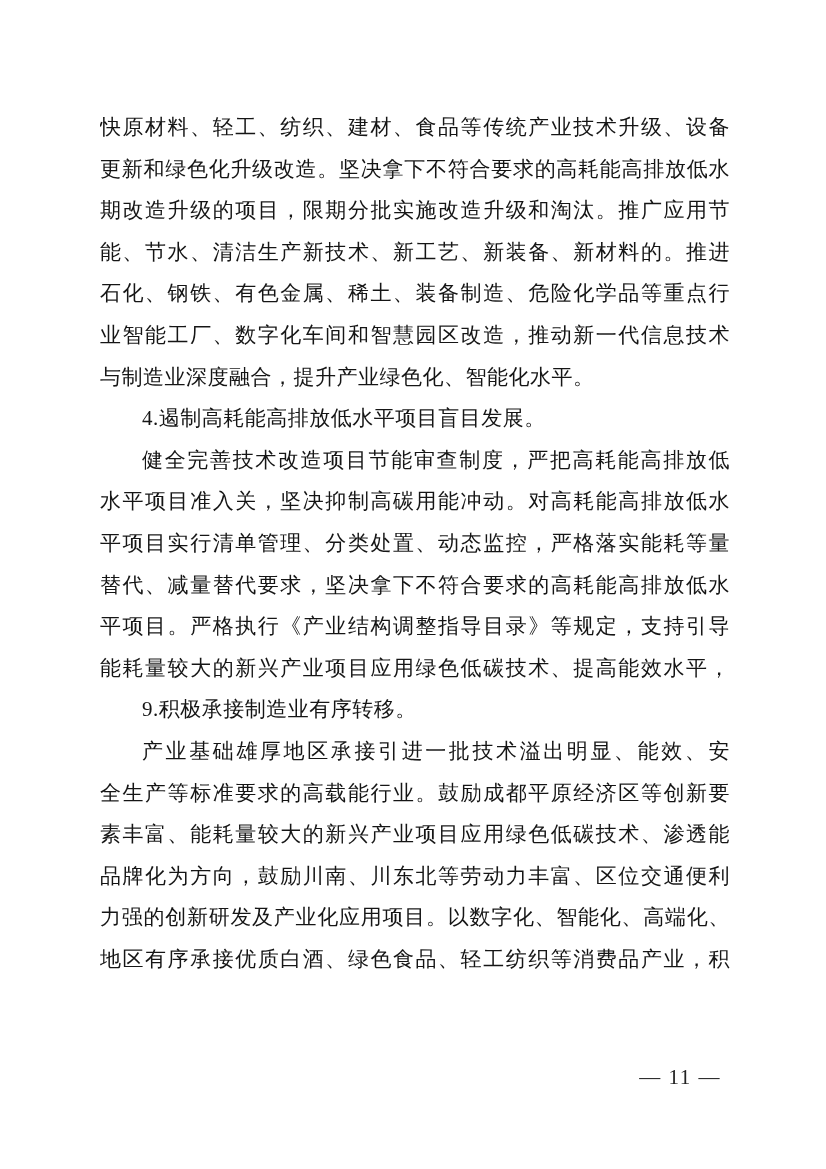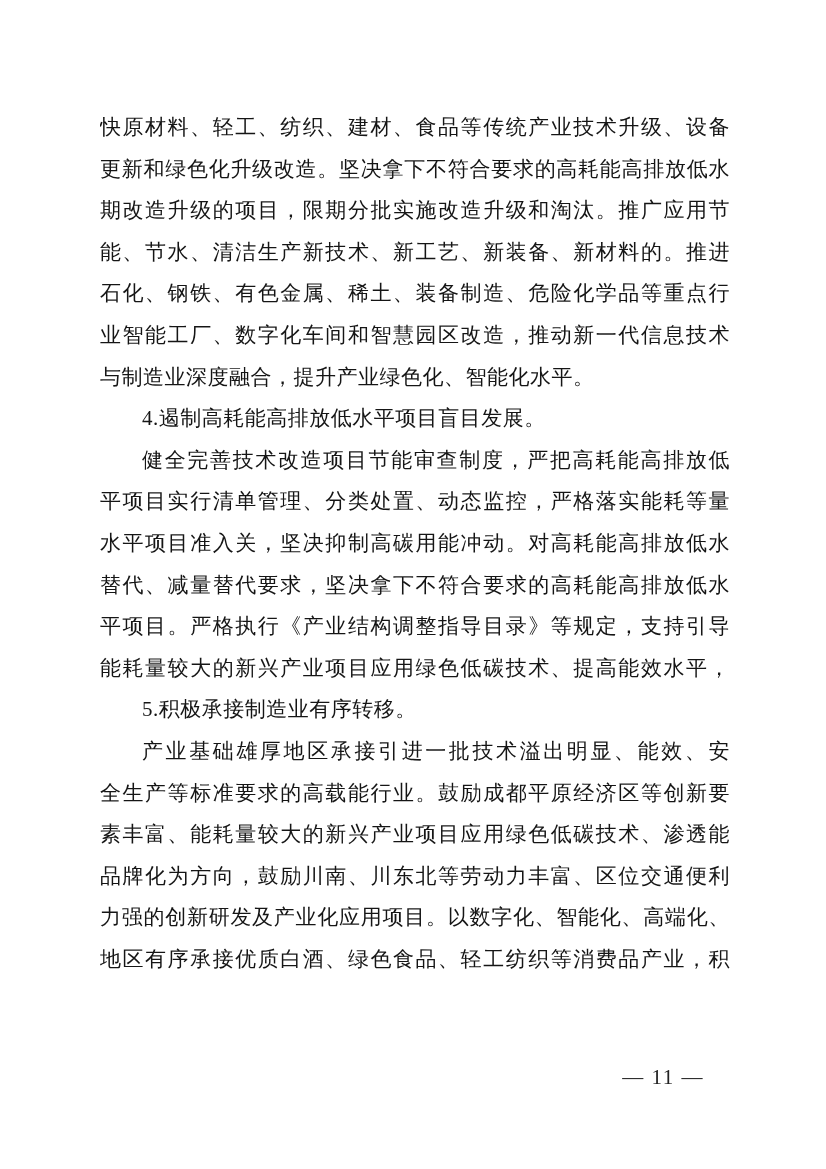--- a/index.html
+++ b/index.html
@@ -36,47 +36,47 @@
     text-align: justify;
     text-align-last: justify;
     text-justify: inter-character;
   }
   .line.indent {
     text-indent: 42px;
   }
   .pagenum {
     position: absolute;
     top: 1064px;
-    right: 130px;
+    right: 113px;
     font-size: 21px;
     line-height: 26px;
     letter-spacing: 1.5px;
     color: #222222;
   }
 </style>
 </head>
 <body>
 
 <div class="page">
   <div class="content">
     <div class="line full">快原材料、轻工、纺织、建材、食品等传统产业技术升级、设备</div>
     <div class="line full">更新和绿色化升级改造。坚决拿下不符合要求的高耗能高排放低水</div>
     <div class="line full">期改造升级的项目，限期分批实施改造升级和淘汰。推广应用节</div>
     <div class="line full">能、节水、清洁生产新技术、新工艺、新装备、新材料的。推进</div>
     <div class="line full">石化、钢铁、有色金属、稀土、装备制造、危险化学品等重点行</div>
     <div class="line full">业智能工厂、数字化车间和智慧园区改造，推动新一代信息技术</div>
     <div class="line">与制造业深度融合，提升产业绿色化、智能化水平。</div>
     <div class="line indent">4.遏制高耗能高排放低水平项目盲目发展。</div>
     <div class="line indent full">健全完善技术改造项目节能审查制度，严把高耗能高排放低</div>
+    <div class="line full">水平项目准入关，坚决抑制高碳用能冲动。对高耗能高排放低水</div>
     <div class="line full">平项目实行清单管理、分类处置、动态监控，严格落实能耗等量</div>
-    <div class="line full">水平项目准入关，坚决抑制高碳用能冲动。对高耗能高排放低水</div>
     <div class="line full">替代、减量替代要求，坚决拿下不符合要求的高耗能高排放低水</div>
     <div class="line full">平项目。严格执行《产业结构调整指导目录》等规定，支持引导</div>
     <div class="line full">能耗量较大的新兴产业项目应用绿色低碳技术、提高能效水平，</div>
-    <div class="line indent">5.积极承接制造业有序转移。</div>
+    <div class="line indent">9.积极承接制造业有序转移。</div>
     <div class="line indent full">产业基础雄厚地区承接引进一批技术溢出明显、能效、安</div>
     <div class="line full">全生产等标准要求的高载能行业。鼓励成都平原经济区等创新要</div>
     <div class="line full">素丰富、能耗量较大的新兴产业项目应用绿色低碳技术、渗透能</div>
     <div class="line full">品牌化为方向，鼓励川南、川东北等劳动力丰富、区位交通便利</div>
     <div class="line full">力强的创新研发及产业化应用项目。以数字化、智能化、高端化、</div>
     <div class="line full">地区有序承接优质白酒、绿色食品、轻工纺织等消费品产业，积</div>
   </div>
   <div class="pagenum">— 11 —</div>
 </div>
 

